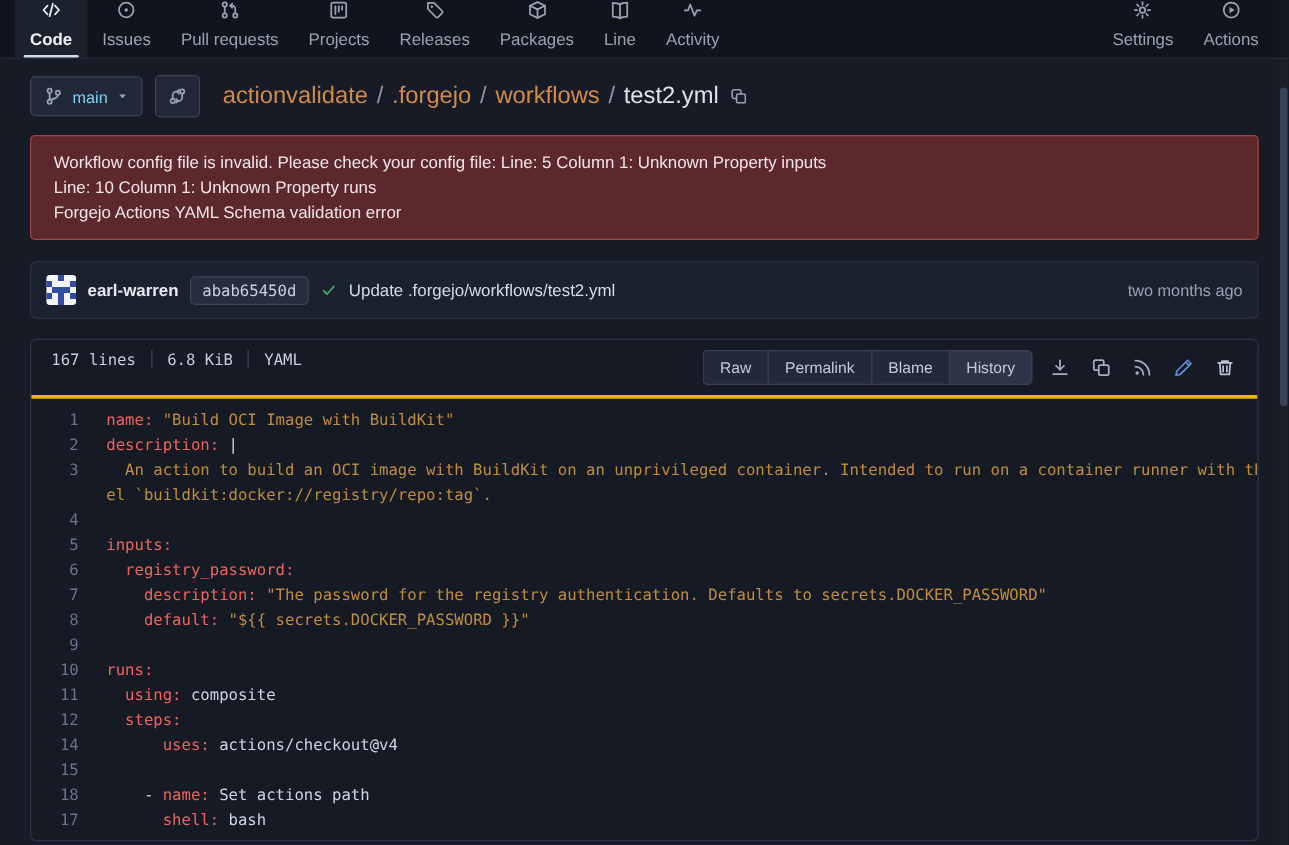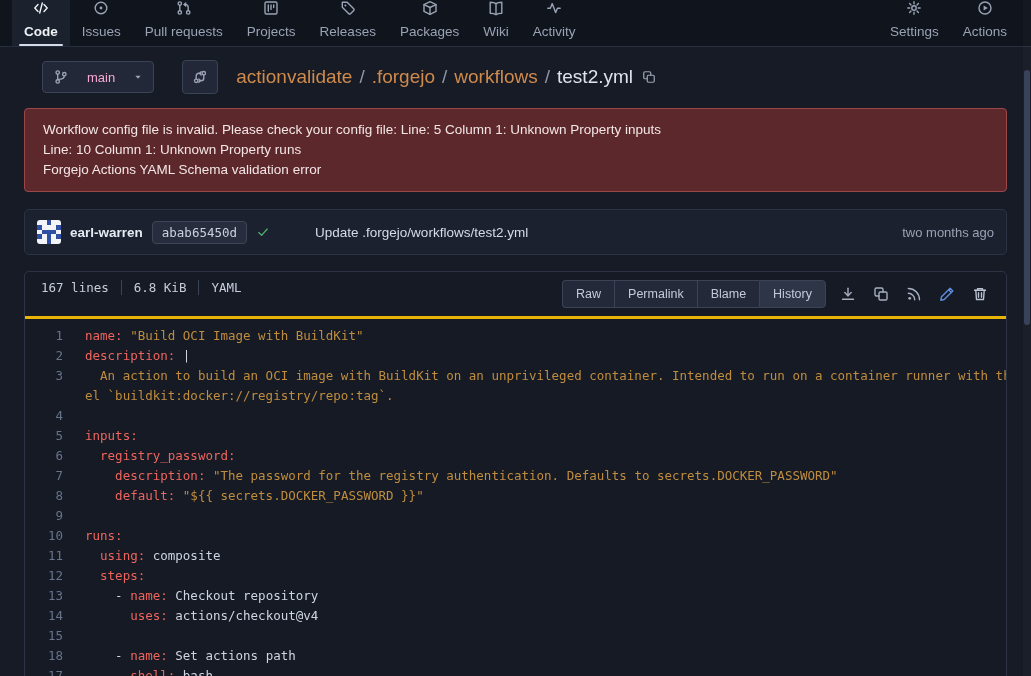--- a/index.html
+++ b/index.html
@@ -27,22 +27,22 @@
   .nav-item.active::after {
     content: ""; position: absolute; left: 7px; right: 7px; bottom: 0; height: 2px;
     background: #d4dae6; border-radius: 1px;
   }
   .nav-item.settings { margin-left: auto; }
 
   
   .toolbar-row { display: flex; align-items: center; gap: 10px; padding: 13px 24px 11px; }
   .btn {
     background: #222837; border: 1px solid #3b4357; border-radius: 4px;
-    color: #f9a8d4; font-size: 13px; display: flex; align-items: center; gap: 18px;
-    padding: 7px 10px; cursor: pointer; font-family: inherit; margin-left: 18px;
+    color: #7dd3fc; font-size: 13px; display: flex; align-items: center; gap: 7px;
+    padding: 7px 10px; cursor: pointer; font-family: inherit;
   }
   .btn .ic { color: #9aa3b5; }
   .btn .caret { width: 10px; height: 10px; }
   .icon-btn { padding: 8px 9px; }
   .breadcrumb { display: flex; align-items: center; gap: 7px; font-size: 19px; margin-left: 8px; }
   .crumb-link { color: #cf8a4c; text-decoration: none; cursor: pointer; }
   .crumb-sep { color: #8d96a8; }
   .crumb-file { color: #dde2ec; }
   .crumb-copy { color: #9aa3b5; cursor: pointer; margin-left: 2px; }
   .crumb-copy svg { width: 14px; height: 14px; }
@@ -59,21 +59,21 @@
     padding: 10px 12px; display: flex; align-items: center; gap: 9px; font-size: 13.5px;
   }
   .avatar { width: 24px; height: 24px; border-radius: 3px; overflow: hidden; flex: none; cursor: pointer; }
   .avatar svg { width: 24px; height: 24px; display: block; }
   .author { font-weight: bold; color: #e6eaf2; cursor: pointer; }
   .sha-badge {
     font-family: "DejaVu Sans Mono", monospace; font-size: 12.5px; background: #272d3d;
     border: 1px solid #3d4559; border-radius: 4px; padding: 3px 9px; color: #c9d0df; cursor: pointer;
   }
   .check { color: #4db36b; }
-  .commit-msg { color: #d6dbe6; cursor: pointer; margin-left: 36px; }
+  .commit-msg { color: #d6dbe6; cursor: pointer; }
   .commit-time { margin-left: auto; color: #99a1b3; font-size: 13px; }
 
   
   .code-box { margin: 0 24px; border: 1px solid #2c3344; border-radius: 5px; background: #151a24; overflow: hidden; }
   .code-header { display: flex; padding: 8px 10px 8px 16px; border-bottom: 3px solid #eab308; }
   .meta { font-family: "DejaVu Sans Mono", monospace; font-size: 12.5px; color: #c6cddb; }
   .vdiv { width: 1px; height: 15px; background: #3b4357; margin: 0 12px; }
   .header-right { margin-left: auto; display: flex; align-items: center; gap: 12px; }
   .btn-group { display: flex; }
   .gbtn {
@@ -158,21 +158,21 @@
           <path d="M2 4.6 8 7.5l6-2.9"></path>
           <path d="M8 7.5v6.8"></path>
         </svg>
       <span>Packages</span>
     </div>
     <div class="nav-item">
       <svg class="ic" viewBox="0 0 16 16">
           <path d="M8 3.6C6.6 2.5 4.6 2.2 2.2 2.2v11c2.4 0 4.4.3 5.8 1.4 1.4-1.1 3.4-1.4 5.8-1.4v-11c-2.4 0-4.4.3-5.8 1.4z"></path>
           <path d="M8 3.6v11"></path>
         </svg>
-      <span>Wiki</span>
+      <span>Line</span>
     </div>
     <div class="nav-item">
       <svg class="ic" viewBox="0 0 16 16">
           <path d="M1.8 8.3h2.6L6.2 3.6l3.4 9 1.9-4.3h2.7"></path>
         </svg>
       <span>Activity</span>
     </div>
     <div class="nav-item settings">
       <svg class="ic" viewBox="0 0 16 16">
           <circle cx="8" cy="8" r="2.2"></circle>
@@ -360,24 +360,20 @@
         </div>
         <div class="code-row">
           <span class="ln">11</span>
           <span class="lc"><span class="tok-k">  using:</span><span class="tok-p"> composite</span></span>
         </div>
         <div class="code-row">
           <span class="ln">12</span>
           <span class="lc"><span class="tok-k">  steps:</span></span>
         </div>
         <div class="code-row">
-          <span class="ln">13</span>
-          <span class="lc"><span class="tok-p">    - </span><span class="tok-k">name:</span><span class="tok-p"> Checkout repository</span></span>
-        </div>
-        <div class="code-row">
           <span class="ln">14</span>
           <span class="lc"><span class="tok-k">      uses:</span><span class="tok-p"> actions/checkout@v4</span></span>
         </div>
         <div class="code-row">
           <span class="ln">15</span>
           <span class="lc"></span>
         </div>
         <div class="code-row">
           <span class="ln">18</span>
           <span class="lc"><span class="tok-p">    - </span><span class="tok-k">name:</span><span class="tok-p"> Set actions path</span></span>

